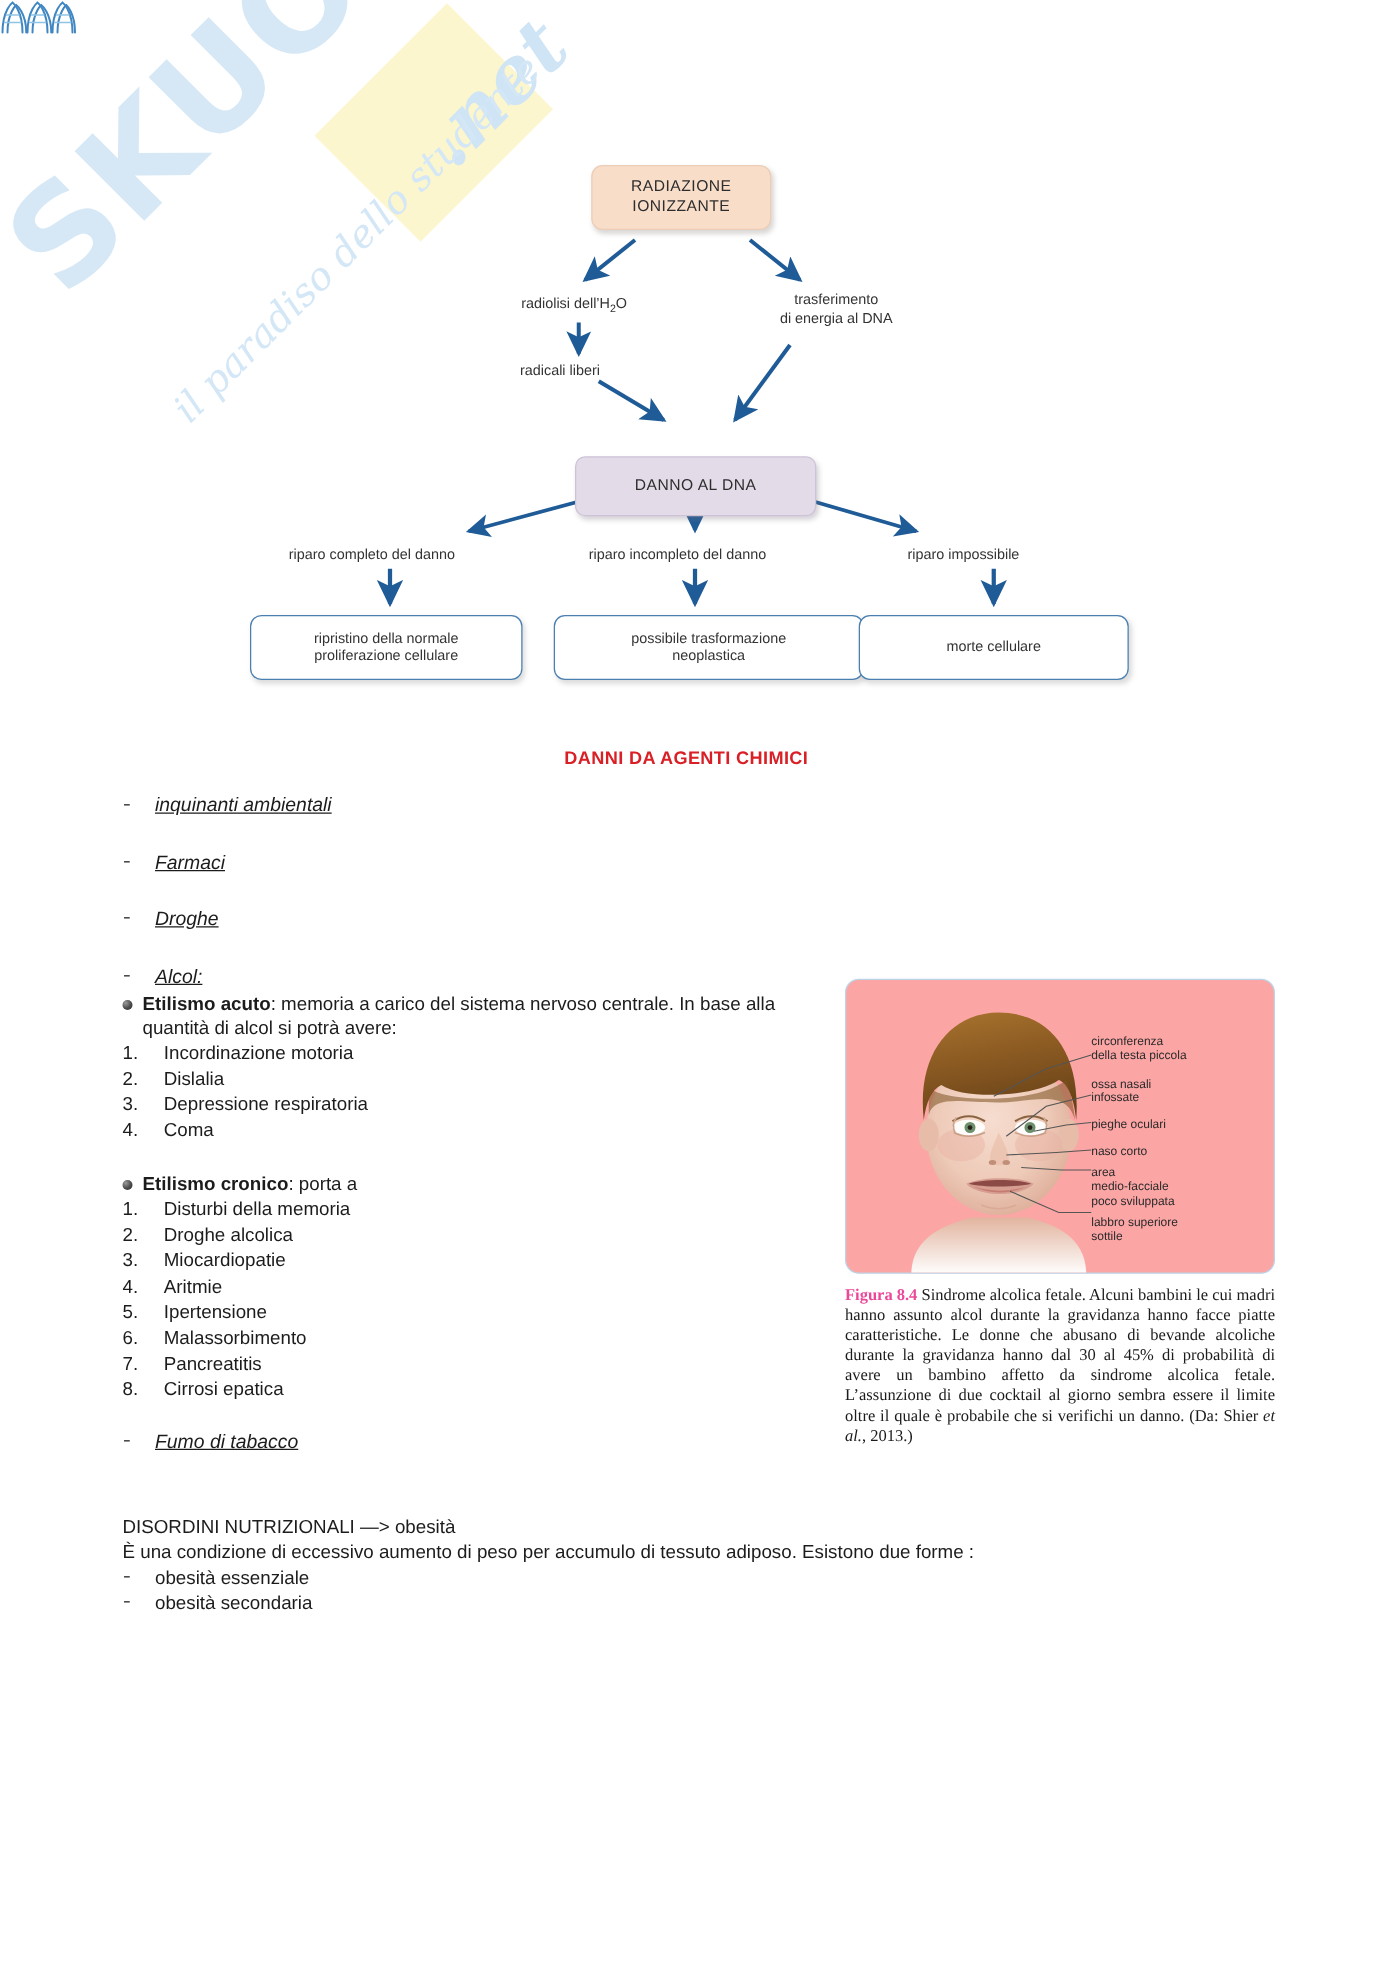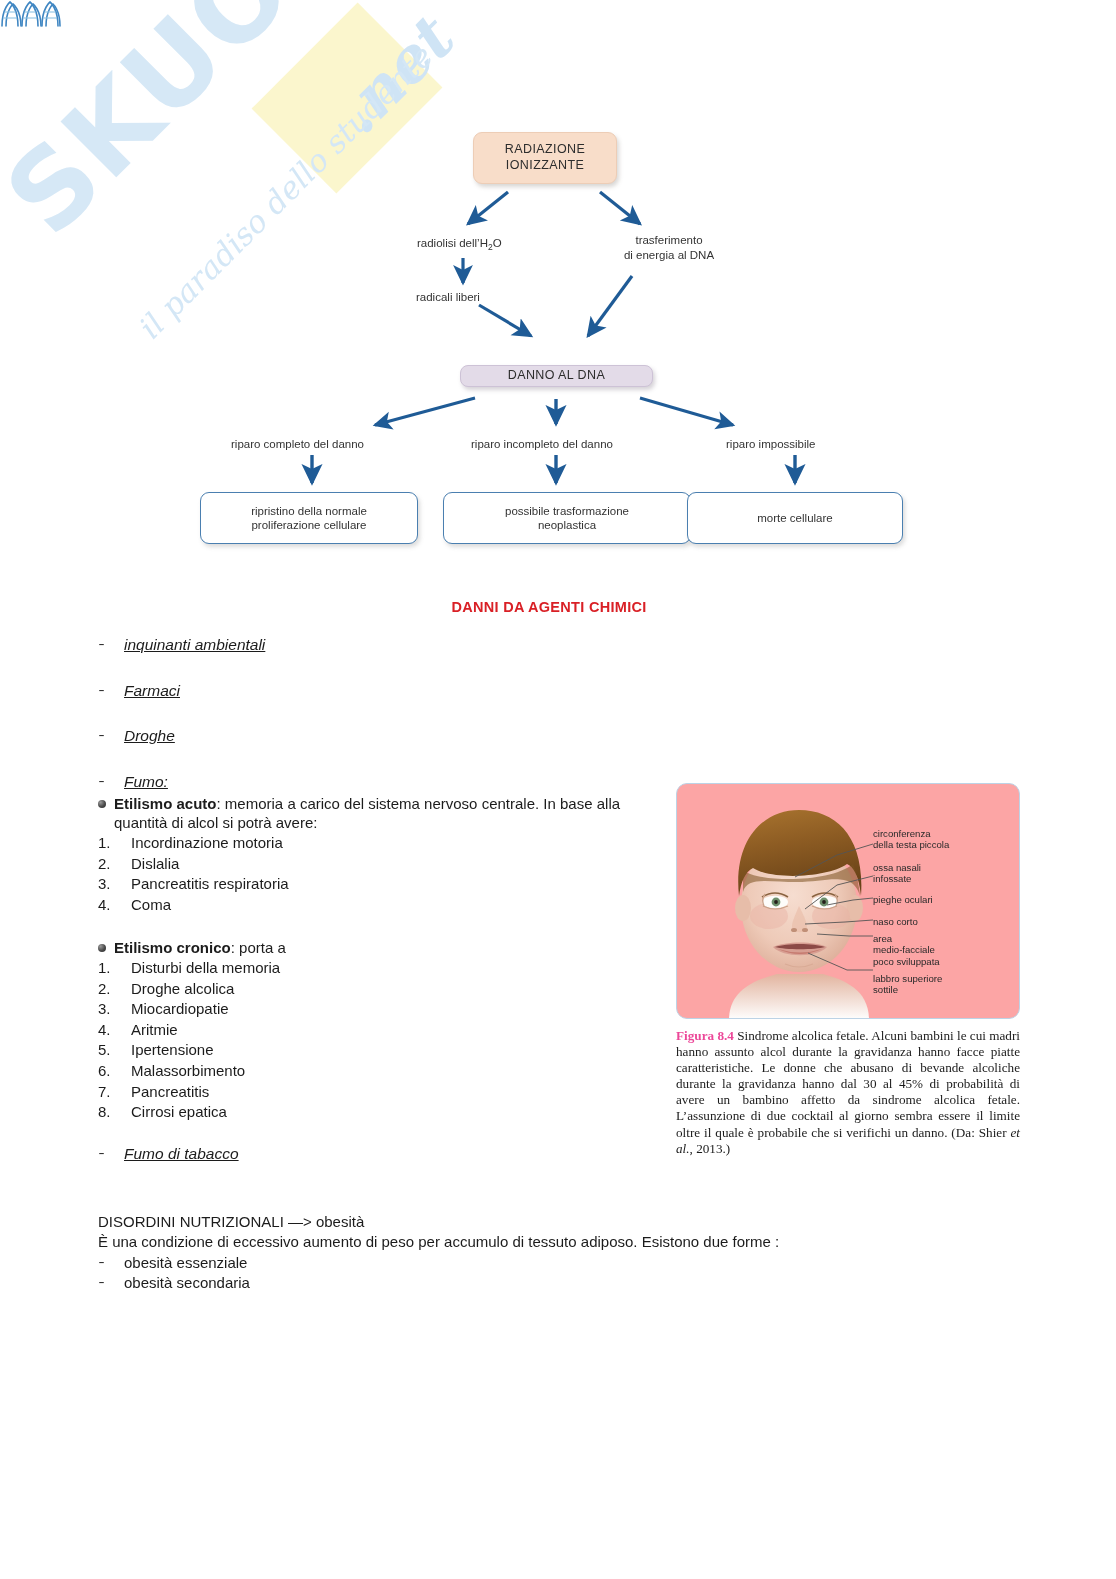--- a/index.html
+++ b/index.html
@@ -109,21 +109,21 @@
     background: #f8ddc9;
     border: 1px solid #edcdb6;
     border-radius: 9px;
     color: #2d2d2d;
     font-size: 12.5px;
     letter-spacing: .4px;
     box-shadow: 2px 3px 4px rgba(120,110,105,.28);
   }
   .node-dna {
     left: 460px; top: 365px;
-    width: 193px; height: 22px;
+    width: 193px; height: 48px;
     background: #e3dbe8;
     border: 1px solid #cdc2d6;
     border-radius: 8px;
     color: #2d2d2d;
     font-size: 12.5px;
     letter-spacing: .4px;
     box-shadow: 2px 3px 4px rgba(120,110,125,.3);
   }
   .node-out {
     top: 492px;
@@ -425,32 +425,32 @@
       <span class="txt">Farmaci</span>
     </div>
 
     <div class="dash-item">
       <span class="dash">˗</span>
       <span class="txt">Droghe</span>
     </div>
 
     <div class="dash-item" style="margin-bottom:4px;">
       <span class="dash">˗</span>
-      <span class="txt">Fumo:</span>
+      <span class="txt">Alcol:</span>
     </div>
 
     <div class="bullet-block">
       <div class="bullet-head">
         <span class="sphere"></span>
         <b>Etilismo acuto</b><span>: memoria a carico del sistema nervoso centrale. In base alla quantità di alcol si potrà avere:</span>
       </div>
       <ol class="num">
         <li><span class="n">1.</span><span>Incordinazione motoria</span></li>
         <li><span class="n">2.</span><span>Dislalia</span></li>
-        <li><span class="n">3.</span><span>Pancreatitis respiratoria</span></li>
+        <li><span class="n">3.</span><span>Depressione respiratoria</span></li>
         <li><span class="n">4.</span><span>Coma</span></li>
       </ol>
     </div>
 
     <div class="gap-block"></div>
 
     <div class="bullet-block">
       <div class="bullet-head">
         <span class="sphere"></span>
         <b>Etilismo cronico</b><span>: porta a</span>

